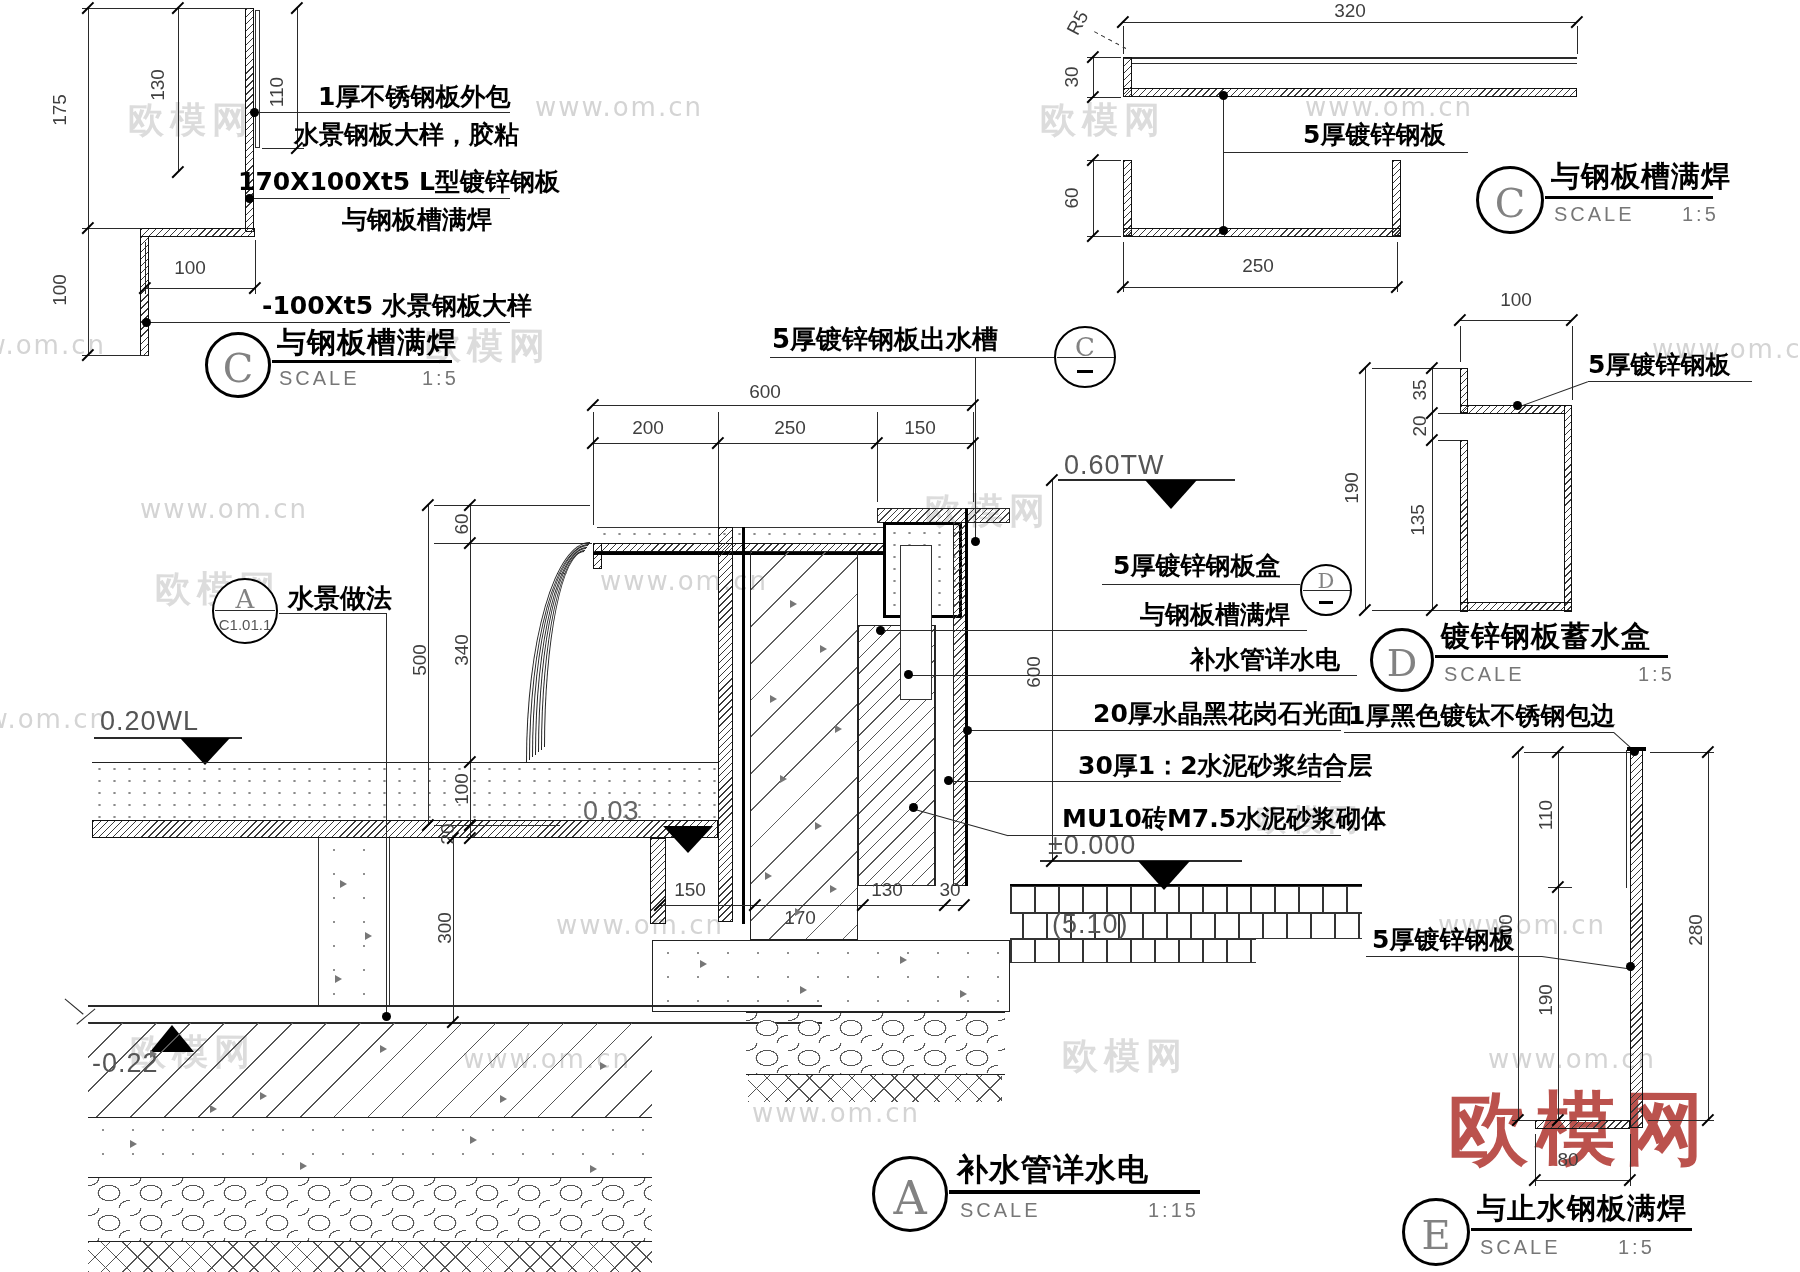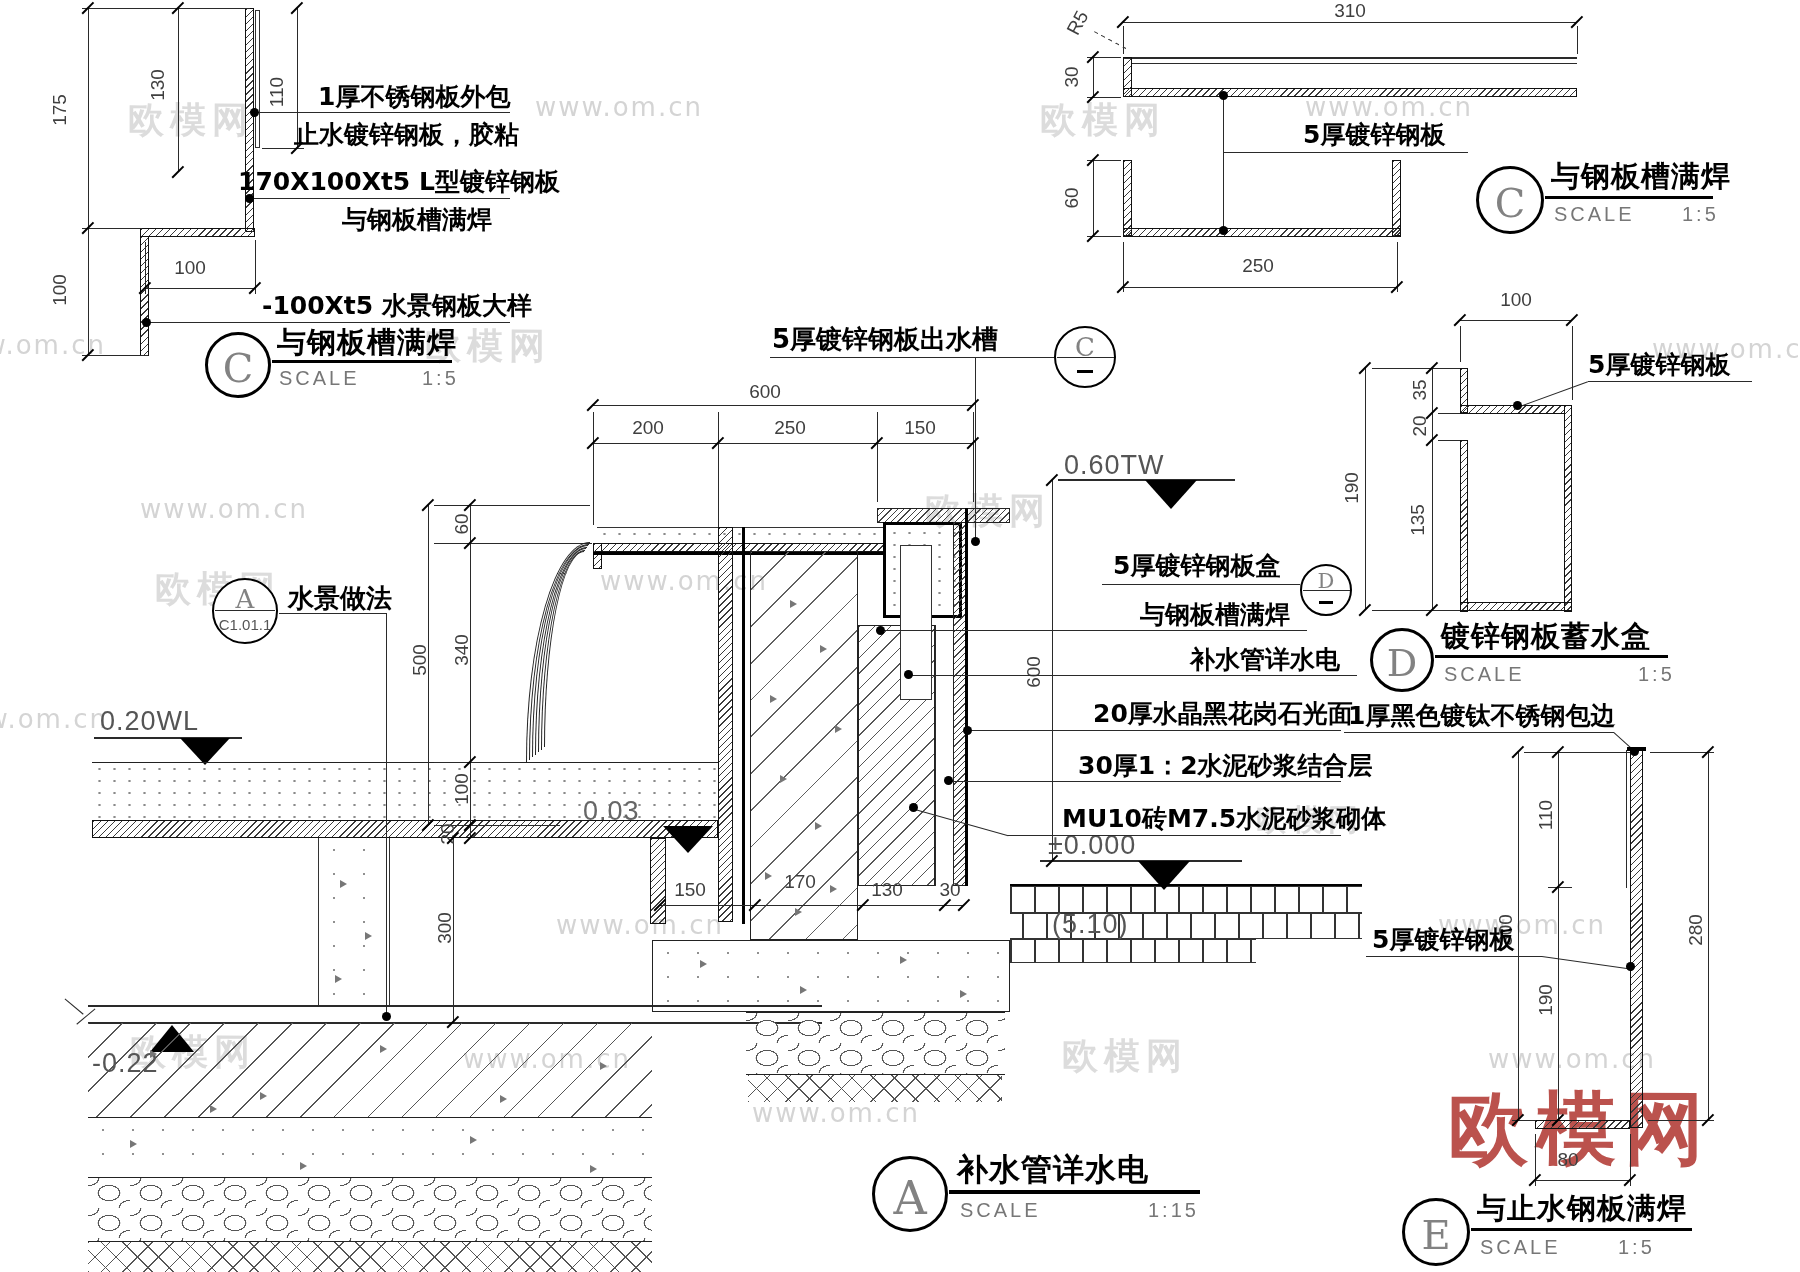--- a/index.html
+++ b/index.html
@@ -97,21 +97,21 @@
     <div class="dim rot" style="left:30px;top:99px">175</div>
     <div class="dim rot" style="left:30px;top:279px">100</div>
     <div class="dim rot" style="left:128px;top:74px">130</div>
     <div class="dim rot" style="left:247px;top:81px">110</div>
     <div class="dim" style="left:160px;top:257px">100</div>
 
     <div class="hl" style="left:256px;top:112px;width:254px"></div>
     <div class="hl" style="left:250px;top:198px;width:260px"></div>
     <div class="hl" style="left:143px;top:322px;width:367px"></div>
     <div class="lbl" style="left:318px;top:83px">1厚不锈钢板外包</div>
-    <div class="lbl" style="left:294px;top:121px">止水镀锌钢板，胶粘</div>
+    <div class="lbl" style="left:294px;top:121px">水景钢板大样，胶粘</div>
     <div class="lbl" style="left:238px;top:168px">170X100Xt5 L型镀锌钢板</div>
     <div class="lbl" style="left:342px;top:206px">与钢板槽满焊</div>
     <div class="lbl" style="left:262px;top:292px">-100Xt5 水景钢板大样</div>
 
     <div class="cir" style="left:205px;top:332px;width:66px;height:66px">
       <div class="cl" style="top:10px;font-size:40px">C</div>
     </div>
     <div class="thk" style="left:272px;top:360px;width:180px;height:3px"></div>
     <div class="ttl" style="left:277px;top:328px">与钢板槽满焊</div>
     <div class="scl" style="left:279px;top:367px">SCALE</div>
@@ -132,21 +132,21 @@
     <div class="vl" style="left:1577px;top:26px;height:28px"></div>
     <div class="vl" style="left:1093px;top:57px;height:40px"></div>
     <div class="vl" style="left:1093px;top:160px;height:76px"></div>
     <div class="hl" style="left:1087px;top:57px;width:34px"></div>
     <div class="hl" style="left:1087px;top:97px;width:34px"></div>
     <div class="hl" style="left:1087px;top:160px;width:34px"></div>
     <div class="hl" style="left:1087px;top:236px;width:34px"></div>
     <div class="hl" style="left:1123px;top:287px;width:274px"></div>
     <div class="vl" style="left:1123px;top:242px;height:50px"></div>
     <div class="vl" style="left:1397px;top:242px;height:50px"></div>
-    <div class="dim" style="left:1320px;top:0px">310</div>
+    <div class="dim" style="left:1320px;top:0px">320</div>
     <div class="dim rot" style="left:1042px;top:66px">30</div>
     <div class="dim rot" style="left:1042px;top:187px">60</div>
     <div class="dim" style="left:1228px;top:255px">250</div>
     <div class="dim" style="left:1058px;top:12px;width:40px;transform:rotate(-62deg)">R5</div>
     <div class="hl" style="left:1092px;top:40px;width:38px;transform:rotate(28deg);background:repeating-linear-gradient(90deg,#333 0 4px,transparent 4px 8px)"></div>
 
     <div class="vl" style="left:1223px;top:95px;height:136px"></div>
     <div class="hl" style="left:1223px;top:152px;width:245px"></div>
     <div class="lbl" style="left:1303px;top:121px">5厚镀锌钢板</div>
 
@@ -287,21 +287,21 @@
     <div class="hl" style="left:434px;top:825px;width:126px"></div>
     <div class="dim rot" style="left:390px;top:649px">500</div>
     <div class="dim rot" style="left:432px;top:513px">60</div>
     <div class="dim rot" style="left:432px;top:639px">340</div>
     <div class="dim rot" style="left:432px;top:778px">100</div>
     <div class="dim rot" style="left:418px;top:823px">20</div>
     <div class="dim rot" style="left:415px;top:917px">300</div>
 
     <div class="hl" style="left:660px;top:905px;width:304px"></div>
     <div class="dim" style="left:660px;top:879px">150</div>
-    <div class="dim" style="left:770px;top:871px">170</div>
+    <div class="dim" style="left:770px;top:907px">170</div>
     <div class="dim" style="left:857px;top:879px">130</div>
     <div class="dim" style="left:920px;top:879px">30</div>
 
     <div class="cir" style="left:212px;top:578px;width:66px;height:66px;border-width:2.5px">
       <div class="cl" style="top:4px;font-size:26px">A</div>
       <div class="hl" style="left:1px;top:30px;width:60px"></div>
       <div class="abs" style="left:0;top:36px;width:100%;text-align:center;font:15px 'Liberation Sans',sans-serif;color:#555">C1.01.1</div>
     </div>
     <div class="lbl" style="left:288px;top:584px;font-size:26px">水景做法</div>
     <div class="hl" style="left:279px;top:613px;width:107px"></div>

